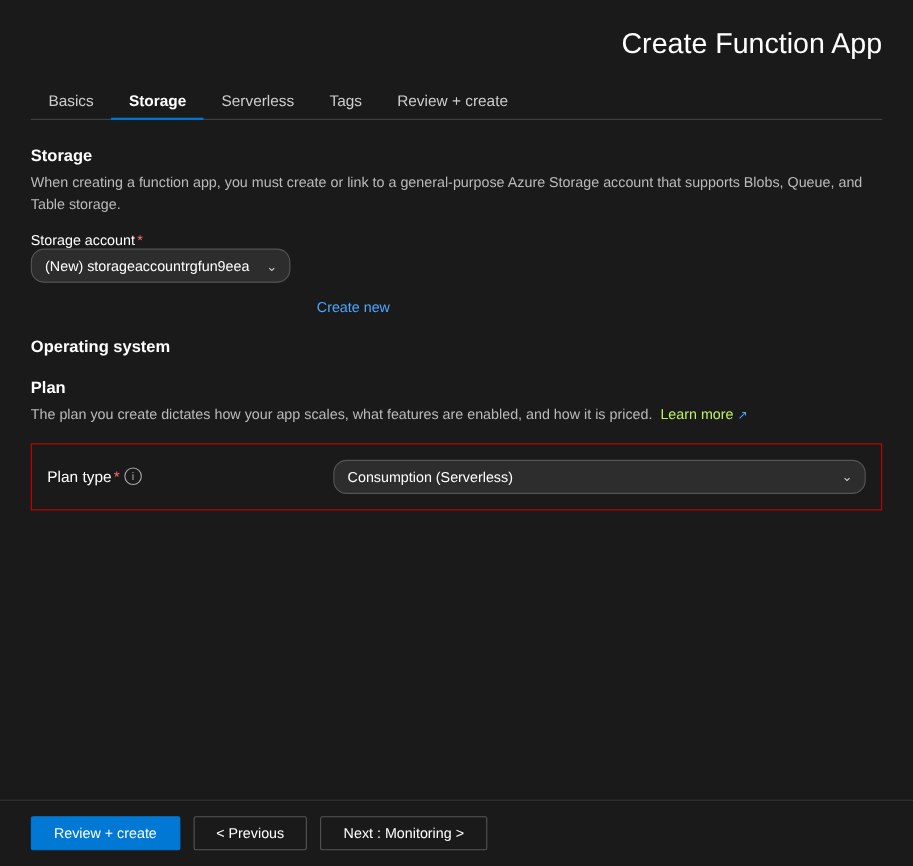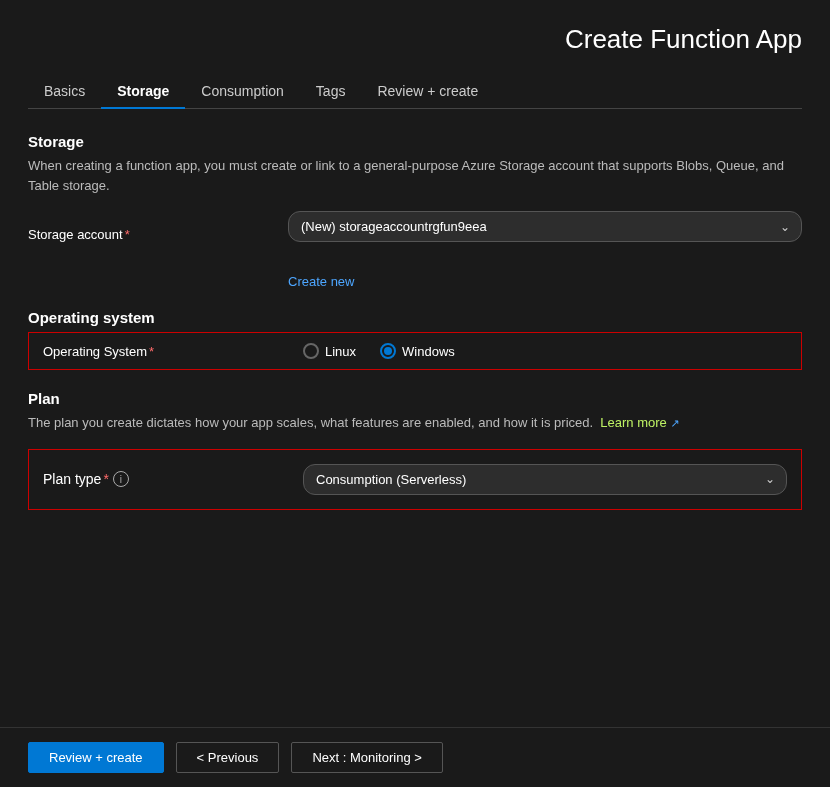--- a/index.html
+++ b/index.html
@@ -51,22 +51,23 @@
       margin-bottom: 6px;
     }
     .section-desc {
       color: #bbbbbb;
       font-size: 13px;
       margin-bottom: 16px;
       line-height: 1.5;
     }
     .form-row {
       display: flex;
-      align-items: flex-end;
-      margin-bottom: 28px;
+      align-items: flex-start;
+      margin-bottom: 11px;
+      flex-direction: column;
     }
     .form-label {
       width: 260px;
       color: #ffffff;
       font-size: 13px;
       flex-shrink: 0;
     }
     .required {
       color: #ff6b6b;
       margin-left: 2px;
@@ -207,21 +208,21 @@
   </style>
 </head>
 <body>
 
 <div class="main-content">
   <h1 class="page-title">Create Function App</h1>
 
   <div class="tabs">
     <div class="tab">Basics</div>
     <div class="tab active">Storage</div>
-    <div class="tab">Consumption</div>
+    <div class="tab">Serverless</div>
     <div class="tab">Tags</div>
     <div class="tab">Review + create</div>
   </div>
 
   <div class="section-separator">
     <div class="section-title">Storage</div>
     <div class="section-desc">When creating a function app, you must create or link to a general-purpose Azure Storage account that supports Blobs, Queue, and Table storage.</div>
     <div class="form-row">
       <div class="form-label">
         <span>Storage account</span><span class="required">*</span>
@@ -234,35 +235,20 @@
       </div>
     </div>
     <div style="padding-left: 260px;">
       <span class="create-new-link">Create new</span>
     </div>
   </div>
 
   <div class="section-separator" style="margin-top: 16px;">
     <div class="section-title">Operating system</div>
 
-    <div class="highlighted-row">
-      <div class="form-label">
-        <span>Operating System</span><span class="required">*</span>
-      </div>
-      <div class="radio-group">
-        <label class="radio-option">
-          <div class="radio-circle"></div>
-          <span>Linux</span>
-        </label>
-        <label class="radio-option">
-          <div class="radio-circle selected"></div>
-          <span>Windows</span>
-        </label>
-      </div>
-    </div>
   </div>
 
   <div class="section-separator">
     <div class="section-title">Plan</div>
     <div class="section-desc">
       <span>The plan you create dictates how your app scales, what features are enabled, and how it is priced.</span>
       &nbsp;<a class="learn-more">Learn more</a>
       <span style="color:#4da6ff; font-size:11px;">↗</span>
     </div>
 

